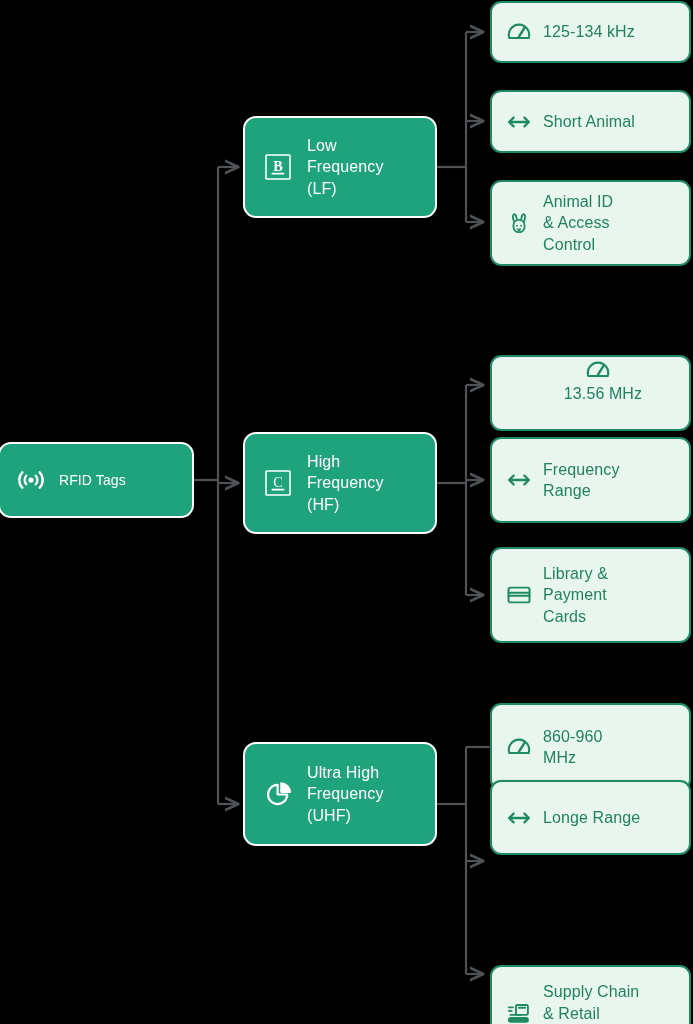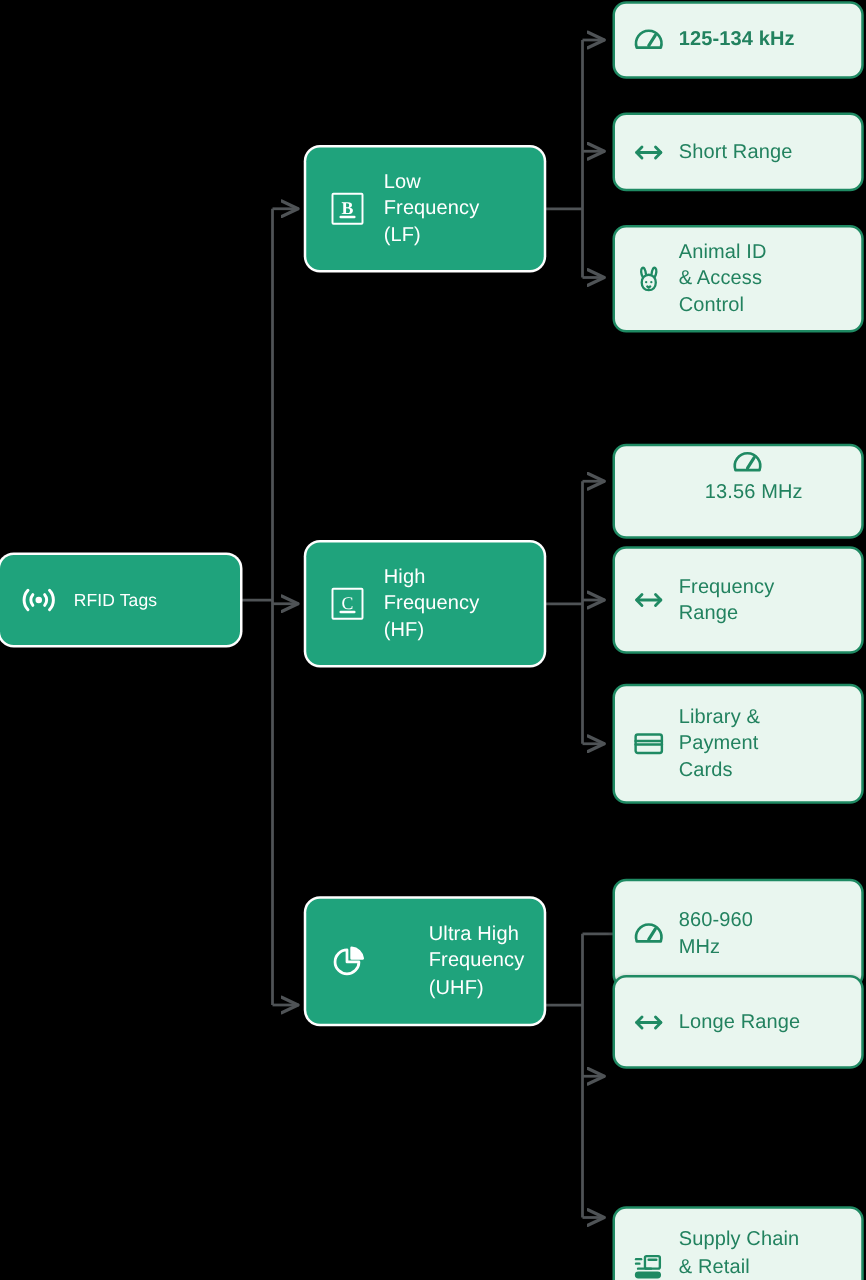--- a/index.html
+++ b/index.html
@@ -84,32 +84,32 @@
     left: 245px;
     width: 190px;
     padding-left: 17px;
     border-radius: 11px;
   }
   .node-branch .node-icon { width: 32px; height: 32px; }
   .node-branch .node-label { margin-left: 13px; }
 
   #node-lf  { top: 118px; height: 98px; }
   #node-hf  { top: 434px; height: 98px; }
-  #node-uhf { top: 719px; height: 100px; gap: 36px; }
+  #node-uhf { top: 744px; height: 100px; }
 
   
   .leaf {
     left: 490px;
     width: 201px;
     padding-left: 14px;
   }
   .leaf .node-icon { width: 26px; height: 26px; }
   .leaf .node-label { margin-left: 11px; font-size: 16px; }
 
-  #leaf-lf-1 { top: 1px;   height: 62px; font-weight: bold; }
+  #leaf-lf-1 { top: 1px;   height: 62px; }
   #leaf-lf-2 { top: 90px;  height: 63px; }
   #leaf-lf-3 { top: 180px; height: 86px; }
 
   #leaf-hf-1 { top: 355px; height: 76px; flex-direction: column; }
   #leaf-hf-2 { top: 437px; height: 86px; }
   #leaf-hf-3 { top: 547px; height: 96px; }
 
   #leaf-uhf-1 { top: 703px; height: 88px; }
   #leaf-uhf-2 { top: 780px; height: 75px; }
   #leaf-uhf-3 { top: 965px; height: 97px; }
@@ -222,21 +222,21 @@
   </div>
 
   <div class="node node-leaf leaf" id="leaf-lf-2">
     <span class="node-icon">
       <svg viewBox="0 0 24 24" width="26" height="26" stroke-width="2.1" stroke-linecap="round" stroke-linejoin="round">
         <path d="M3.2 12 H20.8"></path>
         <path d="M7 8 L3 12 L7 16"></path>
         <path d="M17 8 L21 12 L17 16"></path>
       </svg>
     </span>
-    <span class="node-label">Short Range</span>
+    <span class="node-label">Short Animal</span>
   </div>
 
   <div class="node node-leaf leaf multiline" id="leaf-lf-3">
     <span class="node-icon">
       <svg viewBox="0 0 24 24" width="27" height="27" stroke-width="1.7" stroke-linecap="round" stroke-linejoin="round">
         <path d="M7.6 10.3 C6.2 7.9 5.9 4.6 7.2 3.6 C8.5 2.7 9.6 5.0 9.9 8.0"></path>
         <path d="M16.4 10.3 C17.8 7.9 18.1 4.6 16.8 3.6 C15.5 2.7 14.4 5.0 14.1 8.0"></path>
         <path d="M12 8.6 C15.2 8.6 17.2 11.2 17.2 14.3 C17.2 17.8 15 20 12 20 C9 20 6.8 17.8 6.8 14.3 C6.8 11.2 8.8 8.6 12 8.6 Z"></path>
         <circle cx="10.1" cy="14.1" r="0.85" fill="#1f8a63" stroke="none"></circle>
         <circle cx="13.9" cy="14.1" r="0.85" fill="#1f8a63" stroke="none"></circle>

